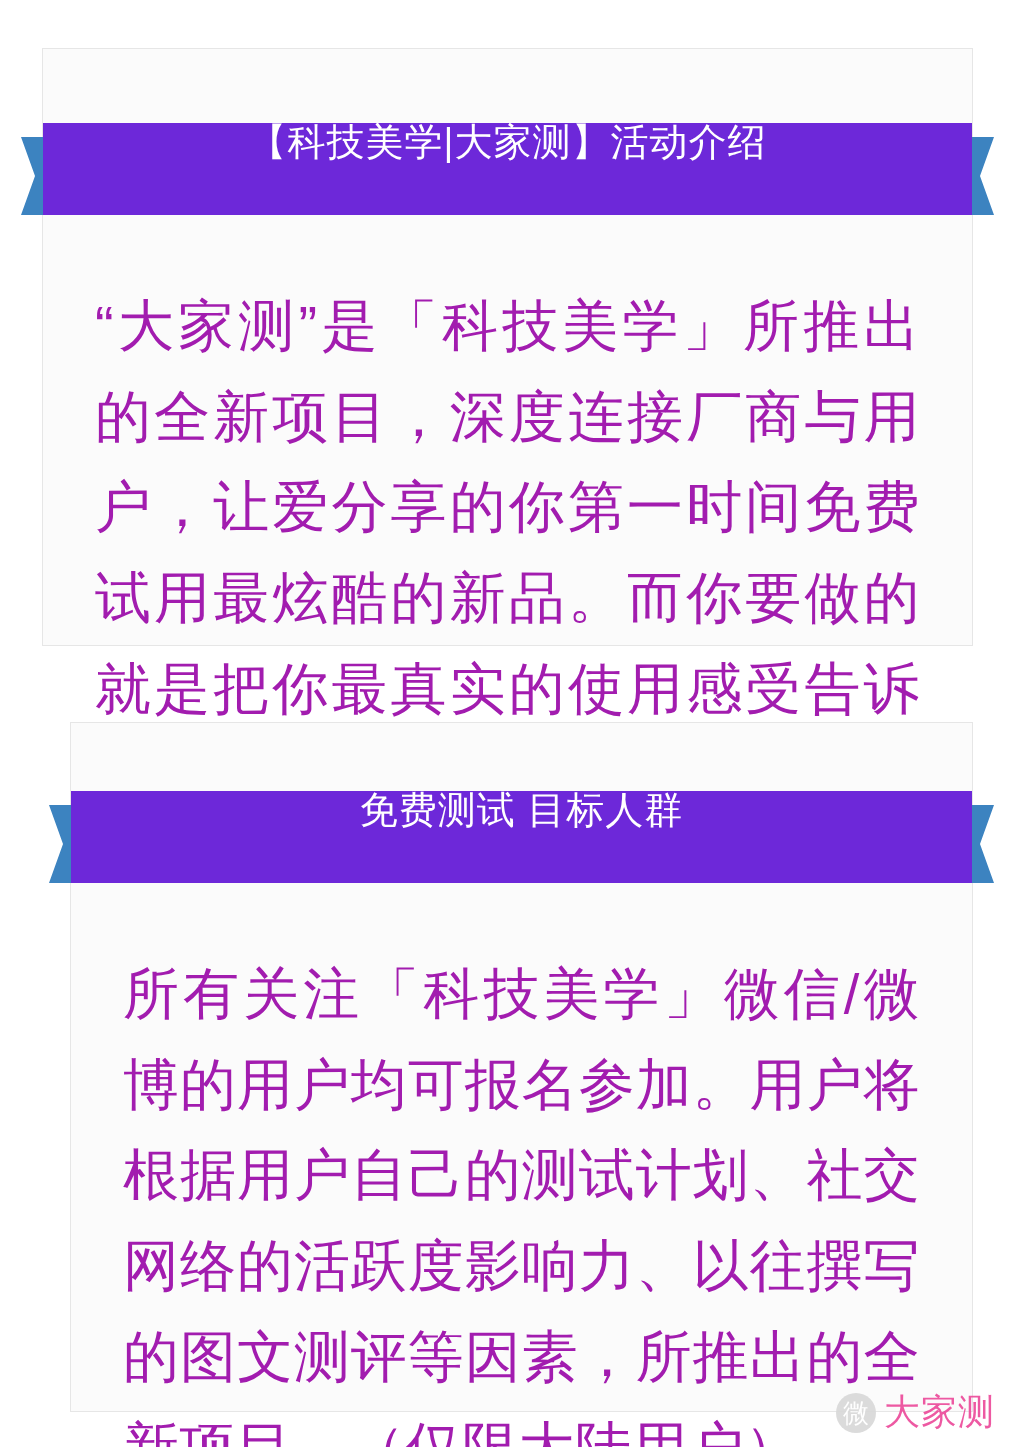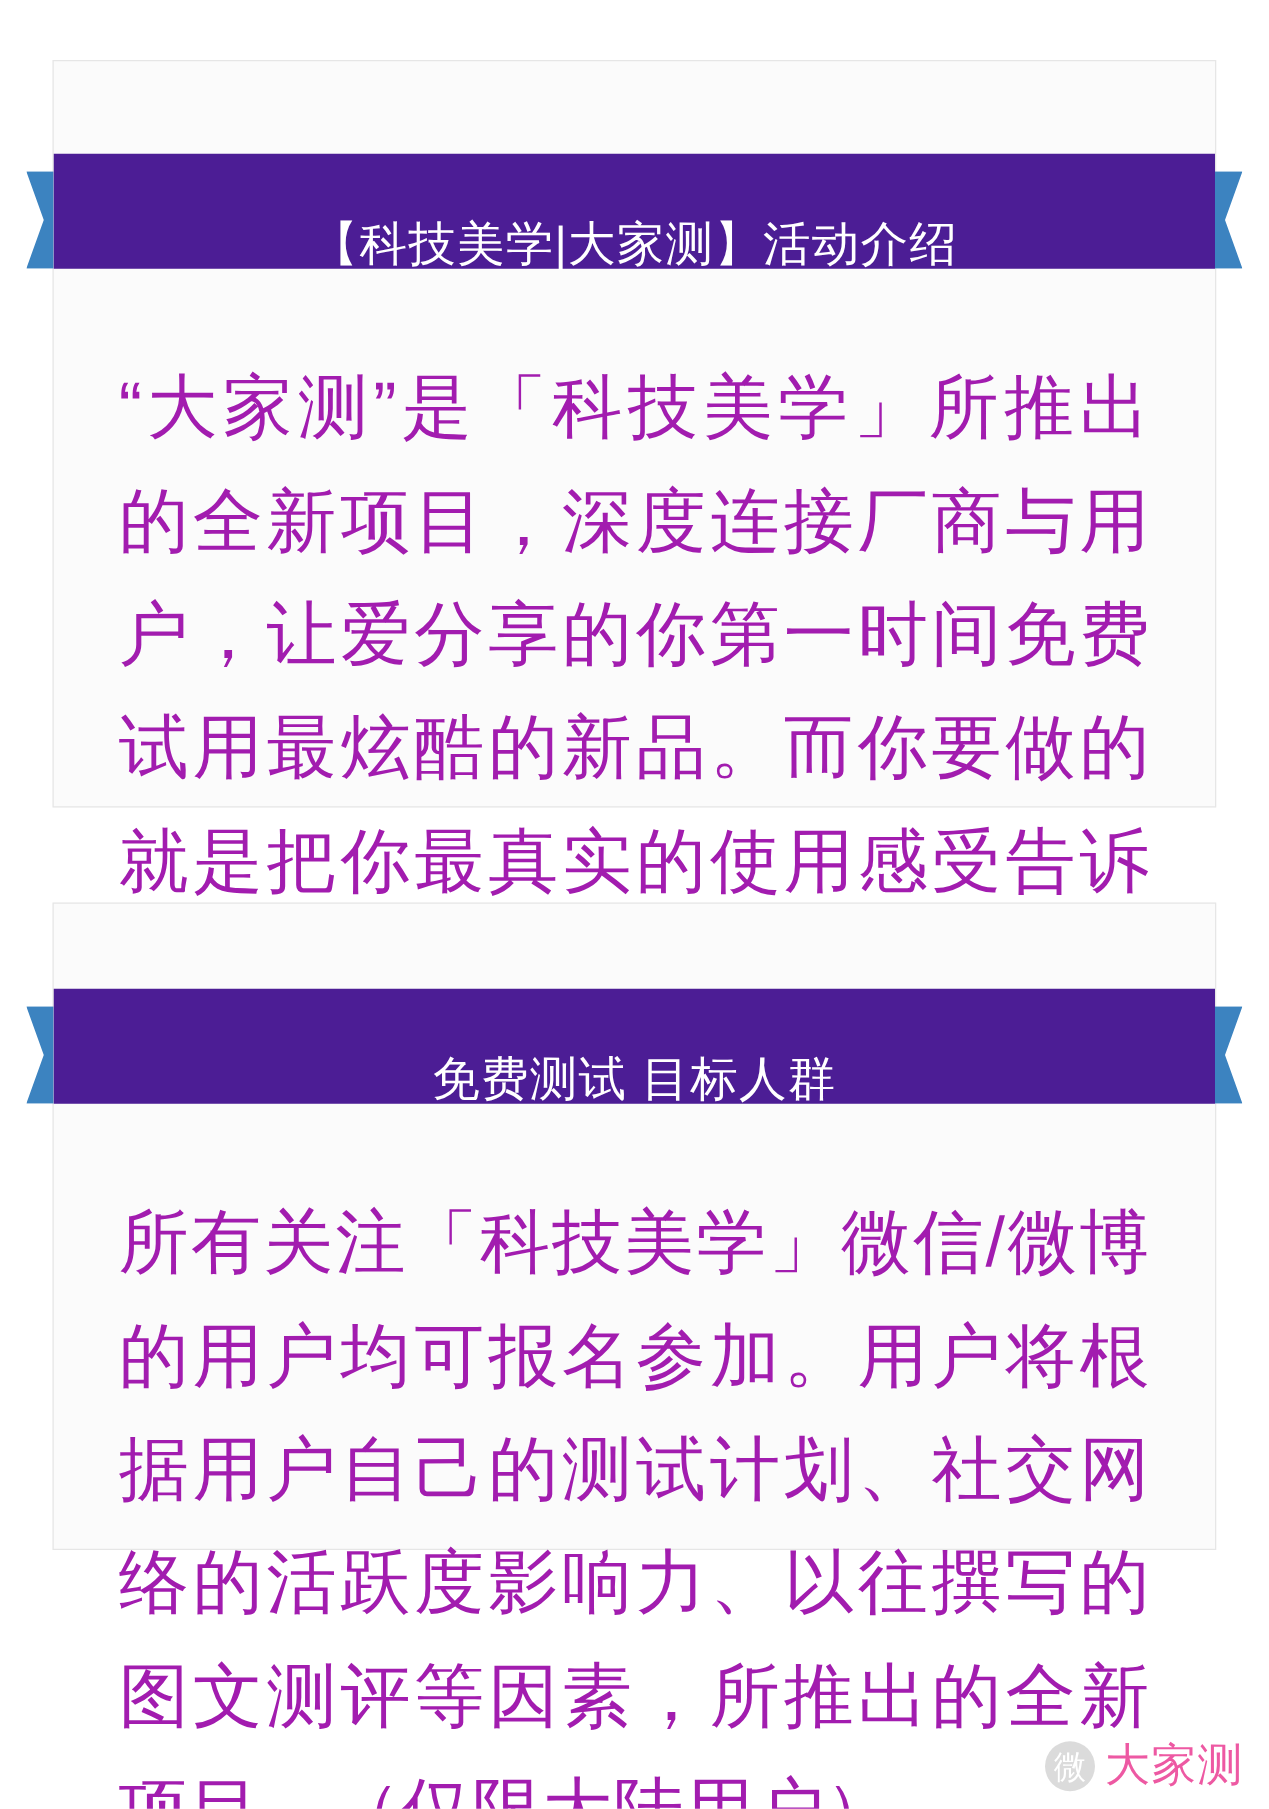--- a/index.html
+++ b/index.html
@@ -24,41 +24,41 @@
   }
 
   .card {
     position: relative;
     background: #fbfbfb;
     border: 1px solid #e6e6e6;
     box-sizing: border-box;
   }
 
   .card-1 { height: 598px; margin-bottom: 76px; }
-  .card-2 { height: 518px; }
+  .card-2 { height: 690px; margin-left: 28px; }
 
   
   .ribbon-wrap {
     position: absolute;
     left: -22px;
     right: -22px;
     top: 74px;
     height: 92px;
   }
   .card-2 .ribbon-wrap { top: 68px; }
 
   .ribbon {
     position: absolute;
     left: 22px;
     right: 22px;
     top: 0;
     height: 92px;
-    background: #4c1d95;
+    background: #6d28d9;
     display: flex;
-    align-items: flex-end;
+    align-items: flex-start;
     justify-content: center;
   }
   .ribbon-text {
     color: #ffffff;
     font-size: 38px;
     letter-spacing: 1px;
     font-weight: 500;
     line-height: 1;
     white-space: nowrap;
   }

